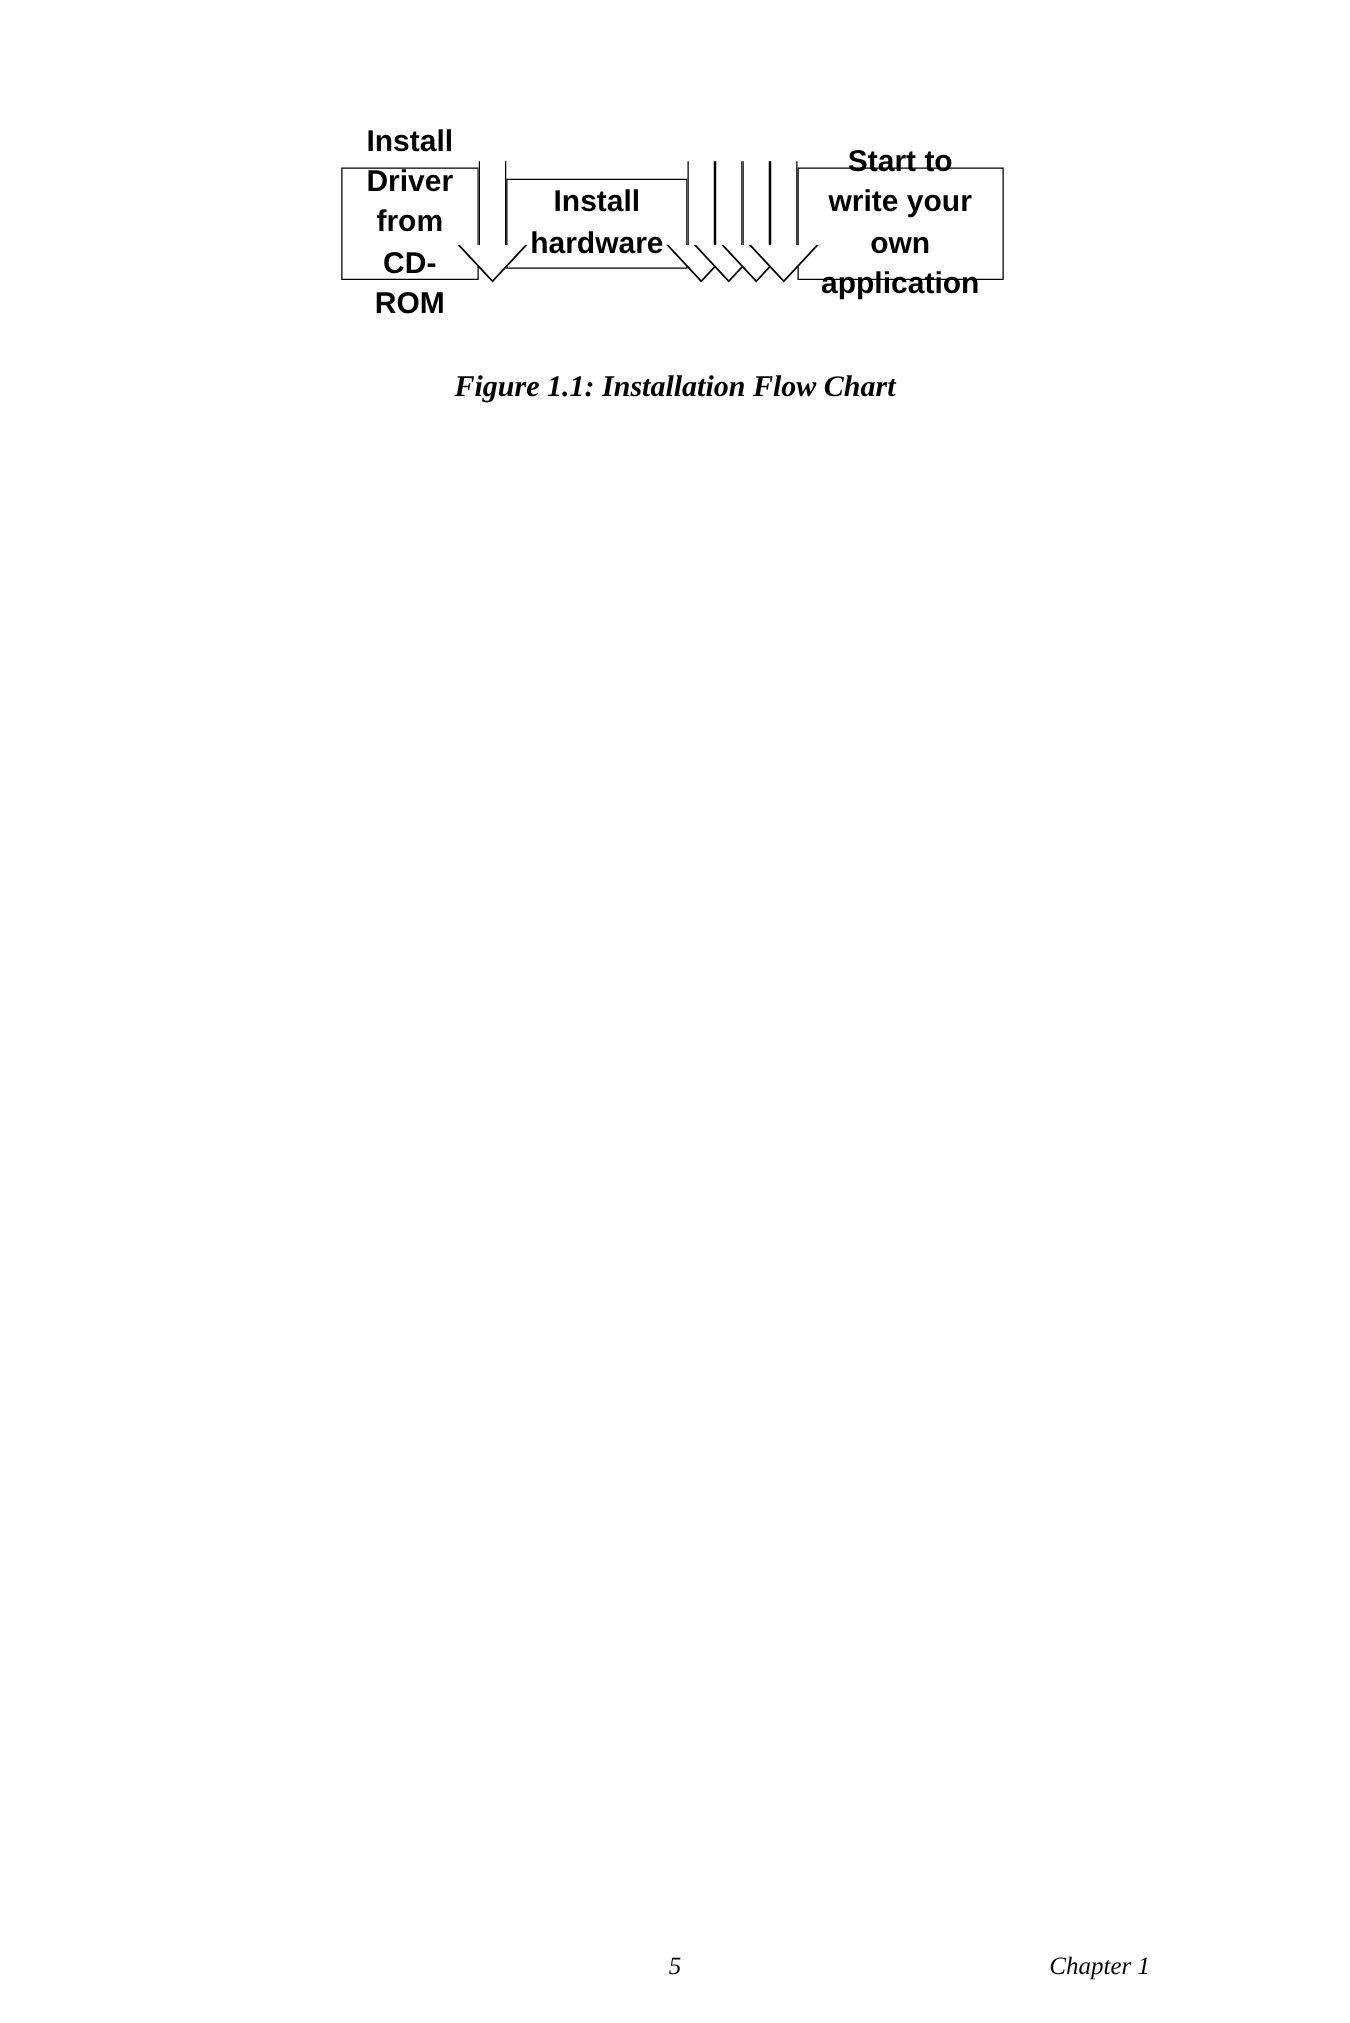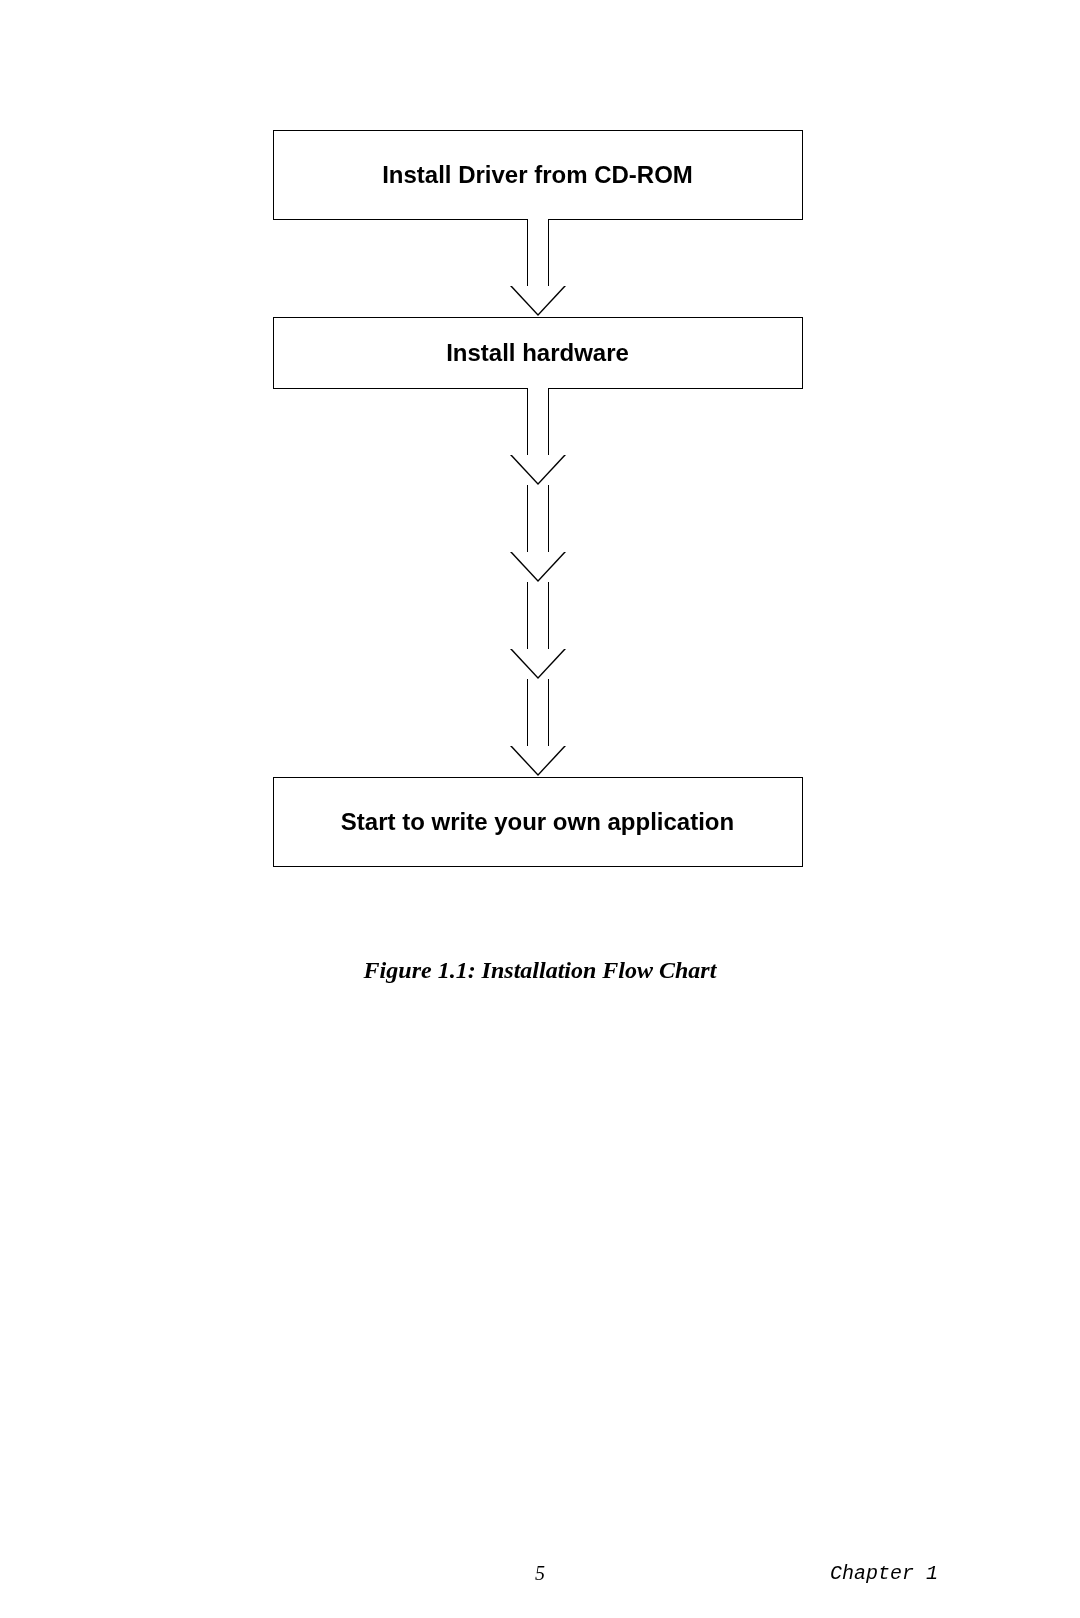--- a/index.html
+++ b/index.html
@@ -14,21 +14,20 @@
     .page {
       width: 1080px;
       height: 1618px;
       padding: 130px 170px 0 170px;
       display: flex;
       flex-direction: column;
       align-items: center;
     }
     .flow {
       display: flex;
-      flex-direction: column;
       align-items: center;
       width: 530px;
       margin-left: -5px;
       justify-content: center;
     }
     .box {
       width: 530px;
       border: 1px solid #000;
       display: flex;
       align-items: center;
@@ -74,21 +73,21 @@
       position: absolute;
       left: -26px;
       top: 0;
       width: 0; height: 0;
       border-left: 26px solid transparent;
       border-right: 26px solid transparent;
       border-top: 28px solid #fff;
     }
     .arrow-wrap { height: 97px; }
     .caption {
-      margin-top: 90px;
+      margin-top: 70px;
       font-family: "Times New Roman", Times, serif;
       font-style: italic;
       font-weight: 700;
       font-size: 24px;
       text-align: center;
       width: 100%;
     }
     .footer {
       position: absolute;
       bottom: 56px;
@@ -98,23 +97,22 @@
       font-size: 20px;
     }
     .footer .page-num {
       position: absolute;
       left: 50%;
       transform: translateX(-50%);
       font-style: italic;
     }
     .footer .chapter {
       position: absolute;
-      right: 142px;
+      right: 160px;
       font-style: italic;
-      font-family: Liberation Mono, monospace;
     }
   </style>
 </head>
 <body>
 
 <div class="page">
   <div class="flow">
 
     <div class="box bold h1">
       <span>Install Driver from CD-ROM</span>

